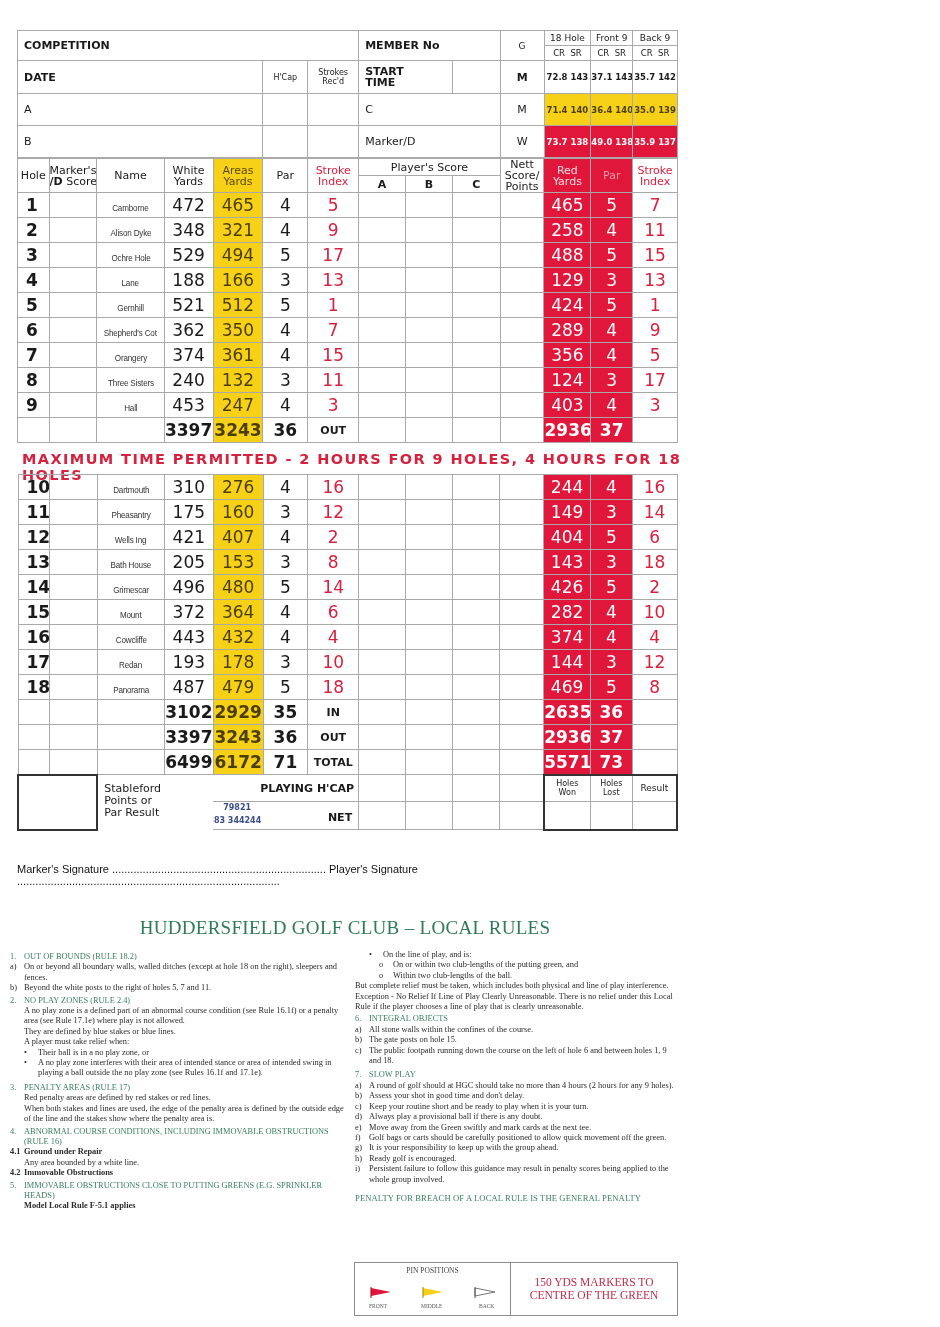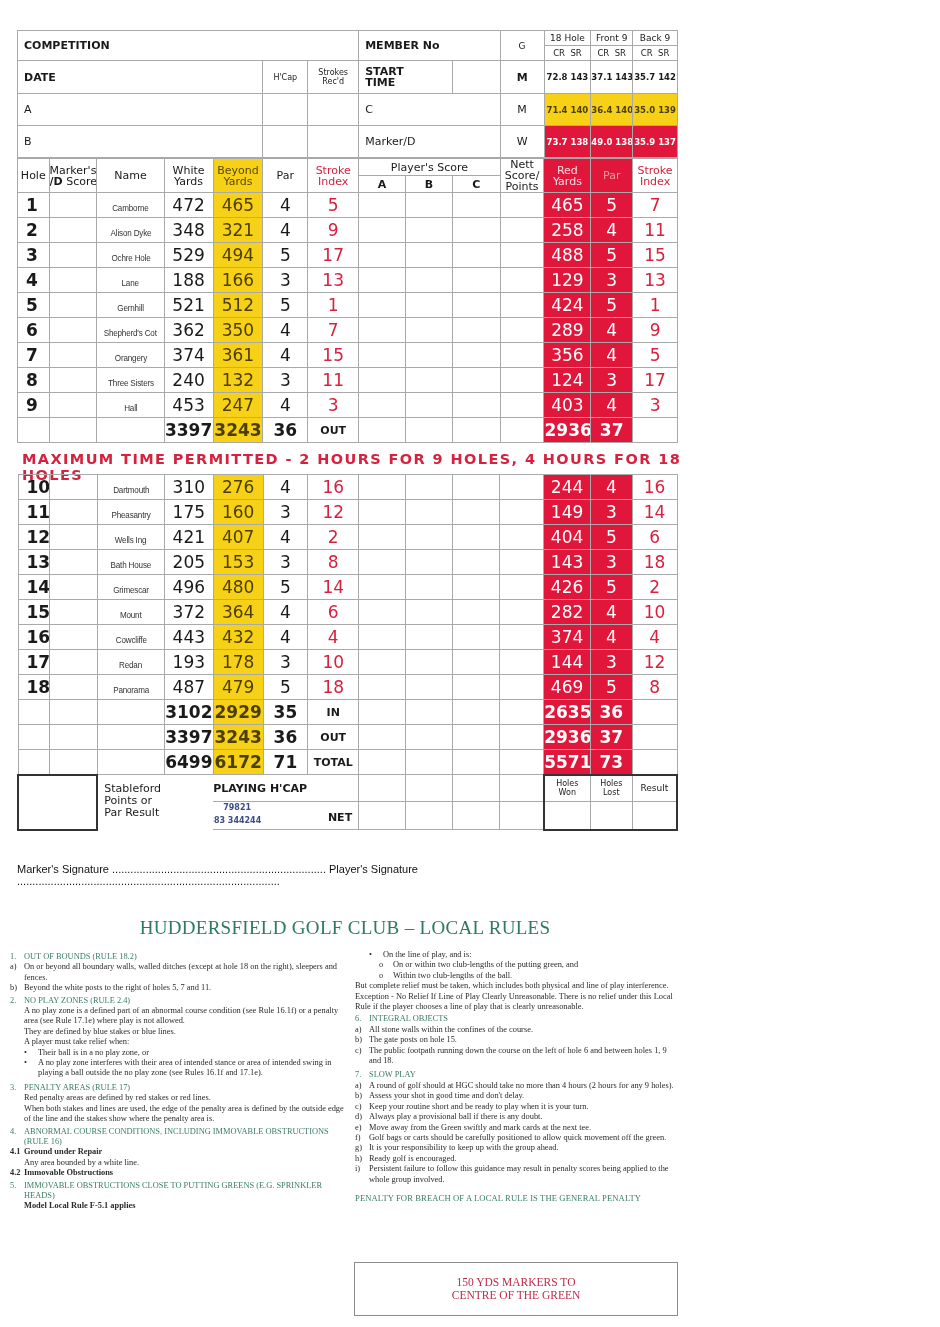--- a/index.html
+++ b/index.html
@@ -129,21 +129,21 @@
     <col style="width:46px">
         <col style="width:41px">
         <col style="width:44px">
   </colgroup>
   <tbody>
         <tr class="headrow" style="height:14px">
     <td rowspan="2">Hole</td>
     <td rowspan="2"><span>Marker's</span><br><b>/D</b> <span>Score</span></td>
     <td rowspan="2">Name</td>
     <td rowspan="2"><span>White</span><br><span>Yards</span></td>
-    <td rowspan="2" class="yel" style="color:#5a4a00"><span>Beyond</span><br><span>Yards</span></td>
+    <td rowspan="2" class="yel" style="color:#5a4a00"><span>Areas</span><br><span>Yards</span></td>
     <td rowspan="2">Par</td>
     <td rowspan="2" class="redtxt"><span>Stroke</span><br><span>Index</span></td>
     <td colspan="3">Player's Score</td>
     <td rowspan="2"><span>Nett</span><br><span>Score/</span><br><span>Points</span></td>
     <td rowspan="2" class="red" style="color:#fbdbe0"><span>Red</span><br><span>Yards</span></td>
     <td rowspan="2" class="red" style="color:#f19aa8">Par</td>
     <td rowspan="2" class="redtxt"><span>Stroke</span><br><span>Index</span></td>
   </tr>
   <tr class="headrow" style="height:14px">
     <td class="bold">A</td>
@@ -531,21 +531,21 @@
           <td></td>
           <td class="big bold red">5571</td>
           <td class="big bold red">73</td>
           <td></td>
         </tr>
       </tbody>
   <tbody>
         <tr style="height:27px">
     <td colspan="2" rowspan="2" style="border:2px solid #333"></td>
     <td colspan="2" rowspan="2" style="text-align:left; padding-left:6px; font-size:11px; line-height:12px; border-right:none; border-bottom:none; vertical-align:top; padding-top:8px"><span>Stableford</span><br><span>Points or</span><br><span>Par Result</span></td>
-    <td colspan="3" class="lbl-bold" style="text-align:left; padding-right:12px; border-left:none">PLAYING H'CAP</td>
+    <td colspan="3" class="lbl-bold" style="text-align:right; padding-right:4px; border-left:none">PLAYING H'CAP</td>
     <td></td>
           <td></td>
           <td></td>
           <td></td>
     <td class="tiny" style="border-top:2px solid #333; border-left:2px solid #333"><span>Holes</span><br><span>Won</span></td>
     <td class="tiny" style="border-top:2px solid #333"><span>Holes</span><br><span>Lost</span></td>
     <td class="small" style="border-top:2px solid #333; border-right:2px solid #333">Result</td>
   </tr>
   <tr style="height:28px">
     <td colspan="3" style="position:relative; text-align:right; padding-right:6px; border-left:none">
@@ -702,16 +702,34 @@
       <span>Ready golf is encouraged.</span>
     </div>
   <div class="row">
       <span class="n">i)</span>
       <span>Persistent failure to follow this guidance may result in penalty scores being applied to the whole group involved.</span>
     </div>
   <div class="penalty">Penalty for breach of a local rule is the general penalty</div>
 </div>
 
 <div class="pinbox">
+  <div class="l">
+    <div class="piname">PIN POSITIONS</div>
+    <span class="flag" style="left:14px"><svg width="24" height="14" viewBox="0 0 24 14">
+          <path d="M2 3 L22 7 L2 11 Z" fill="#e0163b"></path>
+          <line x1="2" y1="2" x2="2" y2="13" stroke="#a00" stroke-width="1"></line>
+        </svg></span>
+    <span class="flag" style="left:66px"><svg width="24" height="14" viewBox="0 0 24 14">
+          <path d="M2 3 L22 7 L2 11 Z" fill="#f7d117"></path>
+          <line x1="2" y1="2" x2="2" y2="13" stroke="#a08000" stroke-width="1"></line>
+        </svg></span>
+    <span class="flag" style="left:118px"><svg width="24" height="14" viewBox="0 0 24 14">
+          <path d="M2 3 L22 7 L2 11 Z" fill="#fff" stroke="#555" stroke-width="0.8"></path>
+          <line x1="2" y1="2" x2="2" y2="13" stroke="#555" stroke-width="1"></line>
+        </svg></span>
+    <span class="flaglbl" style="left:14px">FRONT</span>
+    <span class="flaglbl" style="left:66px">MIDDLE</span>
+    <span class="flaglbl" style="left:124px">BACK</span>
+  </div>
   <div class="r">
       <div><span>150 YDS MARKERS TO</span><br><span>CENTRE OF THE GREEN</span></div>
     </div>
 </div>
 
 </body></html>

